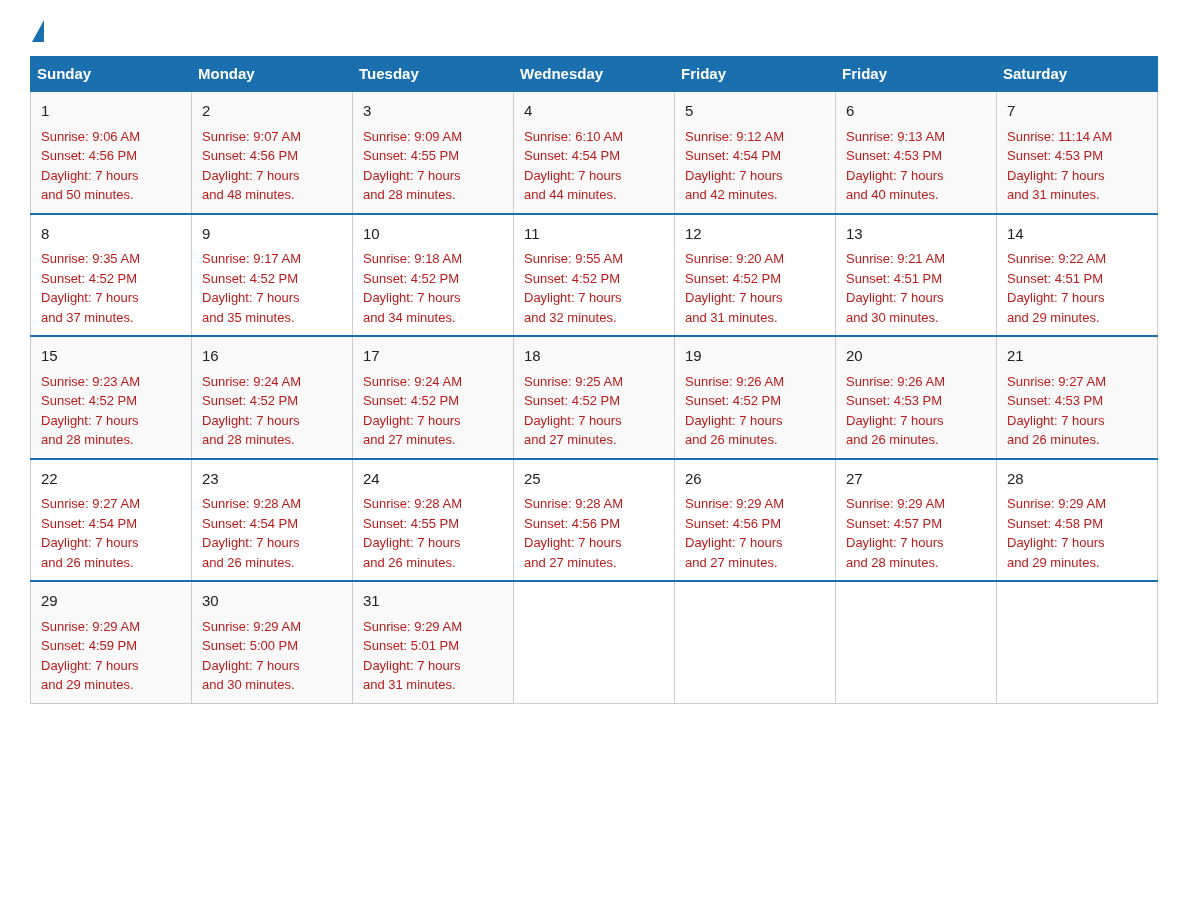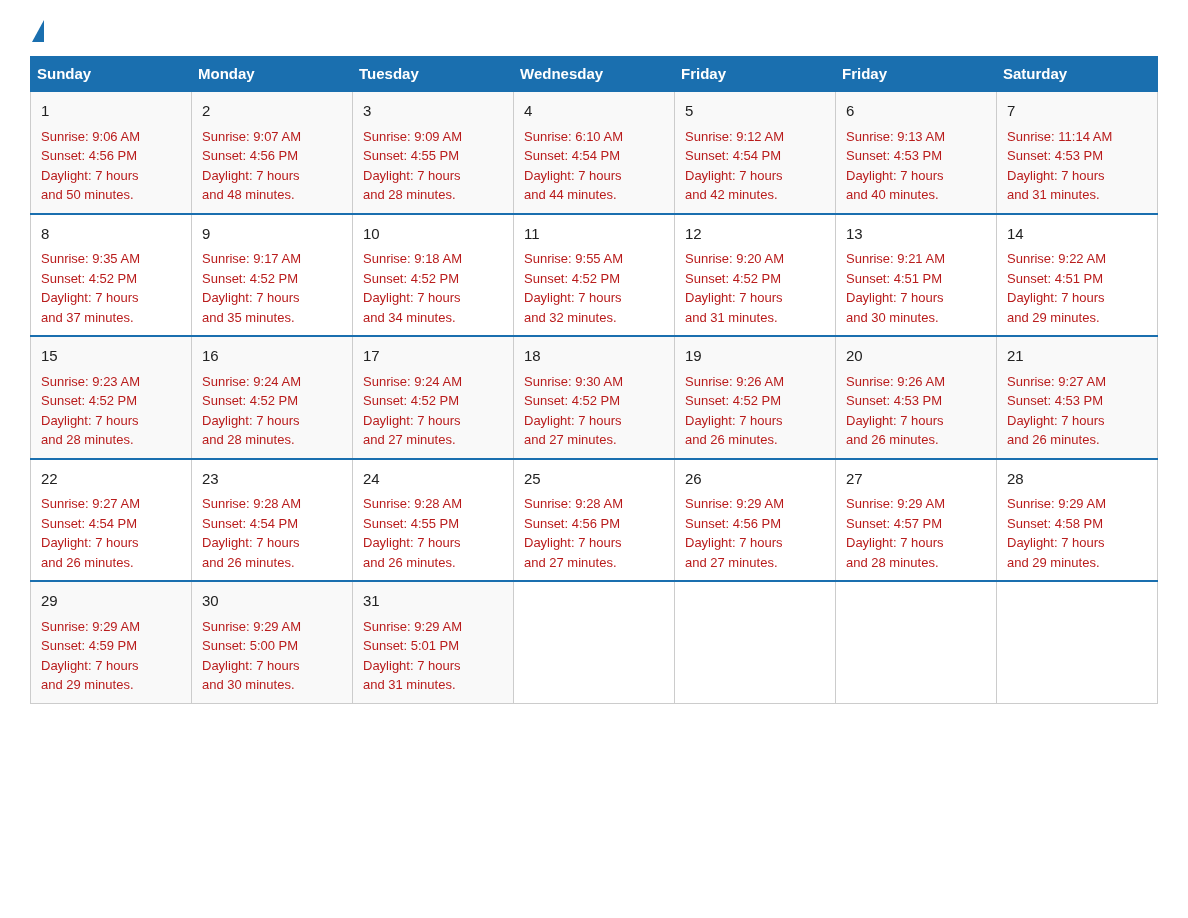--- a/index.html
+++ b/index.html
@@ -205,21 +205,21 @@
         <td>
           <span class="day-num">16</span>
           <div class="day-info"><span>Sunrise: 9:24 AM</span><br><span>Sunset: 4:52 PM</span><br><span>Daylight: 7 hours</span><br><span>and 28 minutes.</span></div>
         </td>
         <td>
           <span class="day-num">17</span>
           <div class="day-info"><span>Sunrise: 9:24 AM</span><br><span>Sunset: 4:52 PM</span><br><span>Daylight: 7 hours</span><br><span>and 27 minutes.</span></div>
         </td>
         <td>
           <span class="day-num">18</span>
-          <div class="day-info"><span>Sunrise: 9:30 AM</span><br><span>Sunset: 4:52 PM</span><br><span>Daylight: 7 hours</span><br><span>and 27 minutes.</span></div>
+          <div class="day-info"><span>Sunrise: 9:25 AM</span><br><span>Sunset: 4:52 PM</span><br><span>Daylight: 7 hours</span><br><span>and 27 minutes.</span></div>
         </td>
         <td>
           <span class="day-num">19</span>
           <div class="day-info"><span>Sunrise: 9:26 AM</span><br><span>Sunset: 4:52 PM</span><br><span>Daylight: 7 hours</span><br><span>and 26 minutes.</span></div>
         </td>
         <td>
           <span class="day-num">20</span>
           <div class="day-info"><span>Sunrise: 9:26 AM</span><br><span>Sunset: 4:53 PM</span><br><span>Daylight: 7 hours</span><br><span>and 26 minutes.</span></div>
         </td>
         <td>

